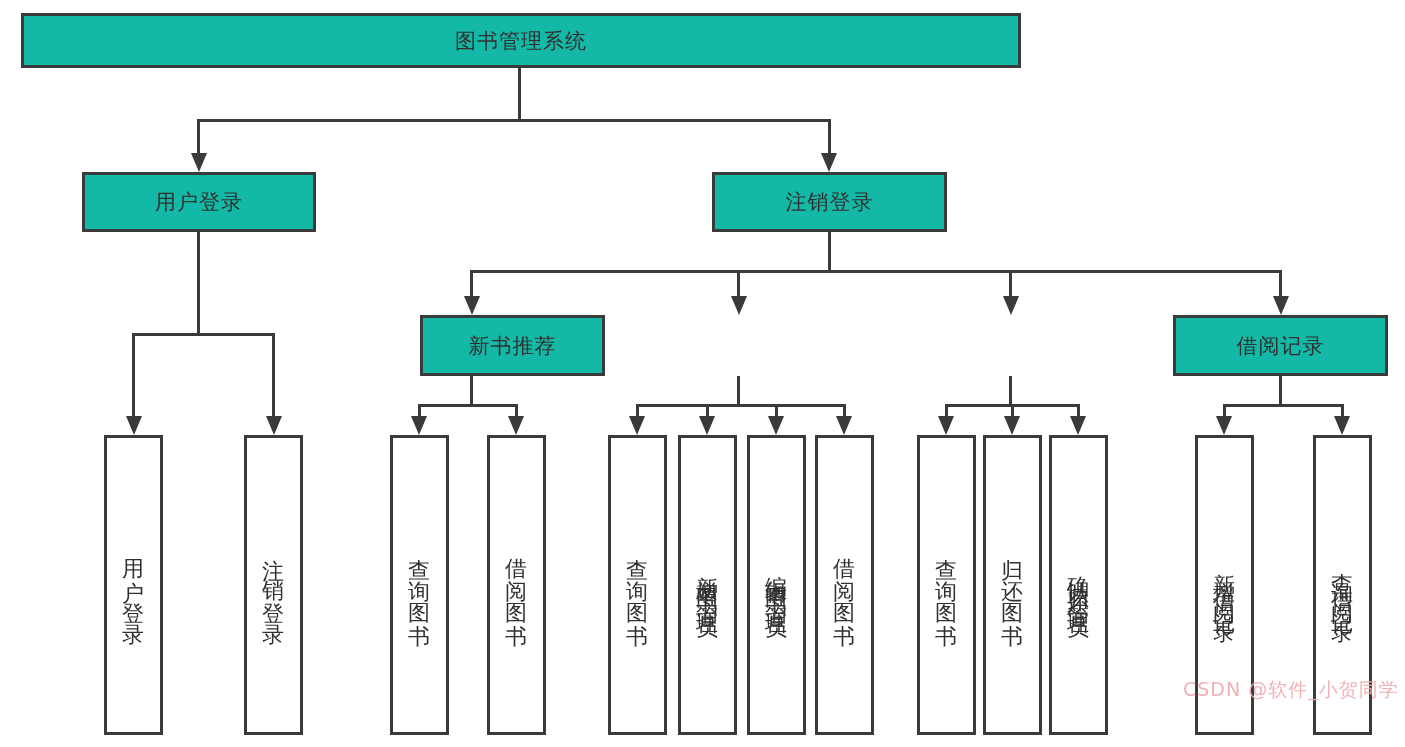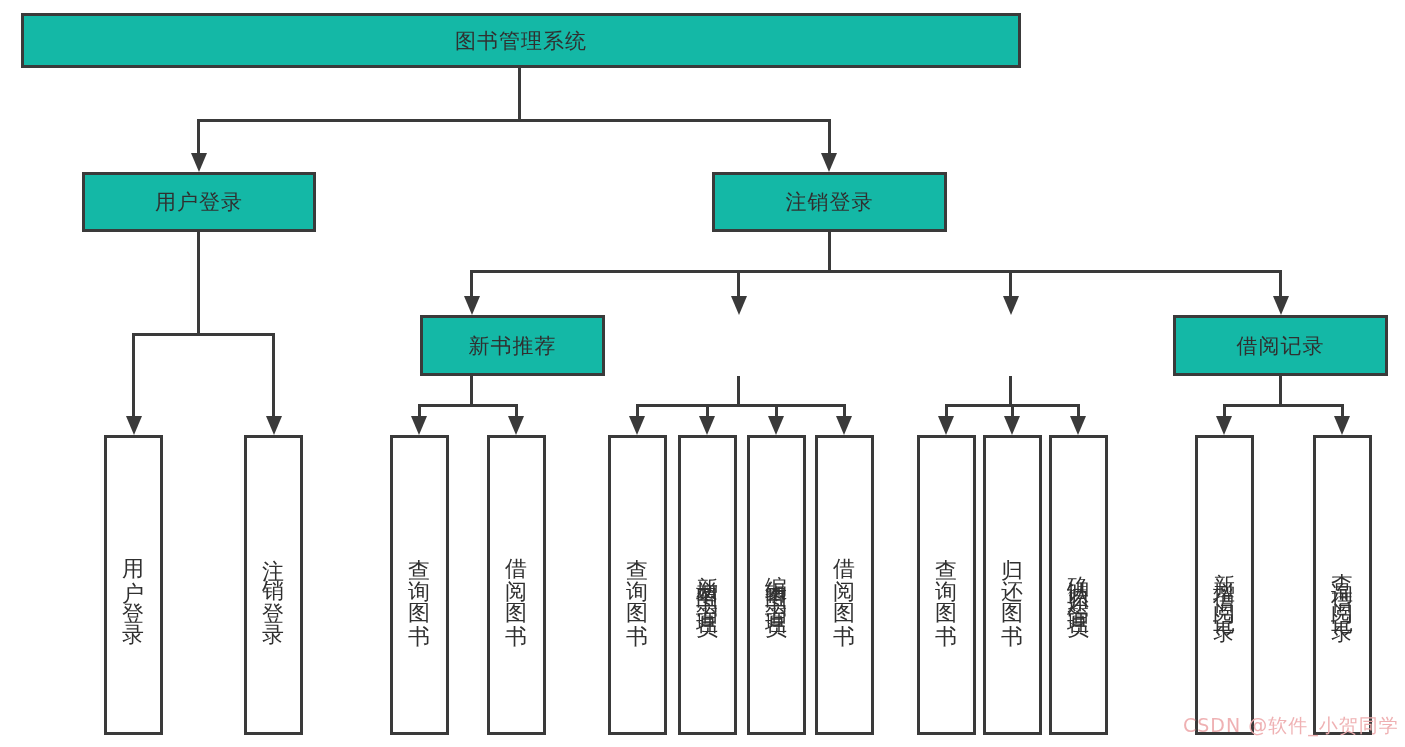--- a/index.html
+++ b/index.html
@@ -51,21 +51,21 @@
     position: absolute;
     width: 0; height: 0;
     border-left: 8px solid transparent;
     border-right: 8px solid transparent;
     border-top: 19px solid #3a3a3a;
   }
   
   #watermark {
     position: absolute;
     left: 1183px;
-    top: 713px;
+    top: 677px;
     font-size: 19px;
     letter-spacing: 1px;
     color: rgba(238, 173, 175, 0.95);
     z-index: 10;
     white-space: nowrap;
   }
 </style>
 </head>
 <body>
 

